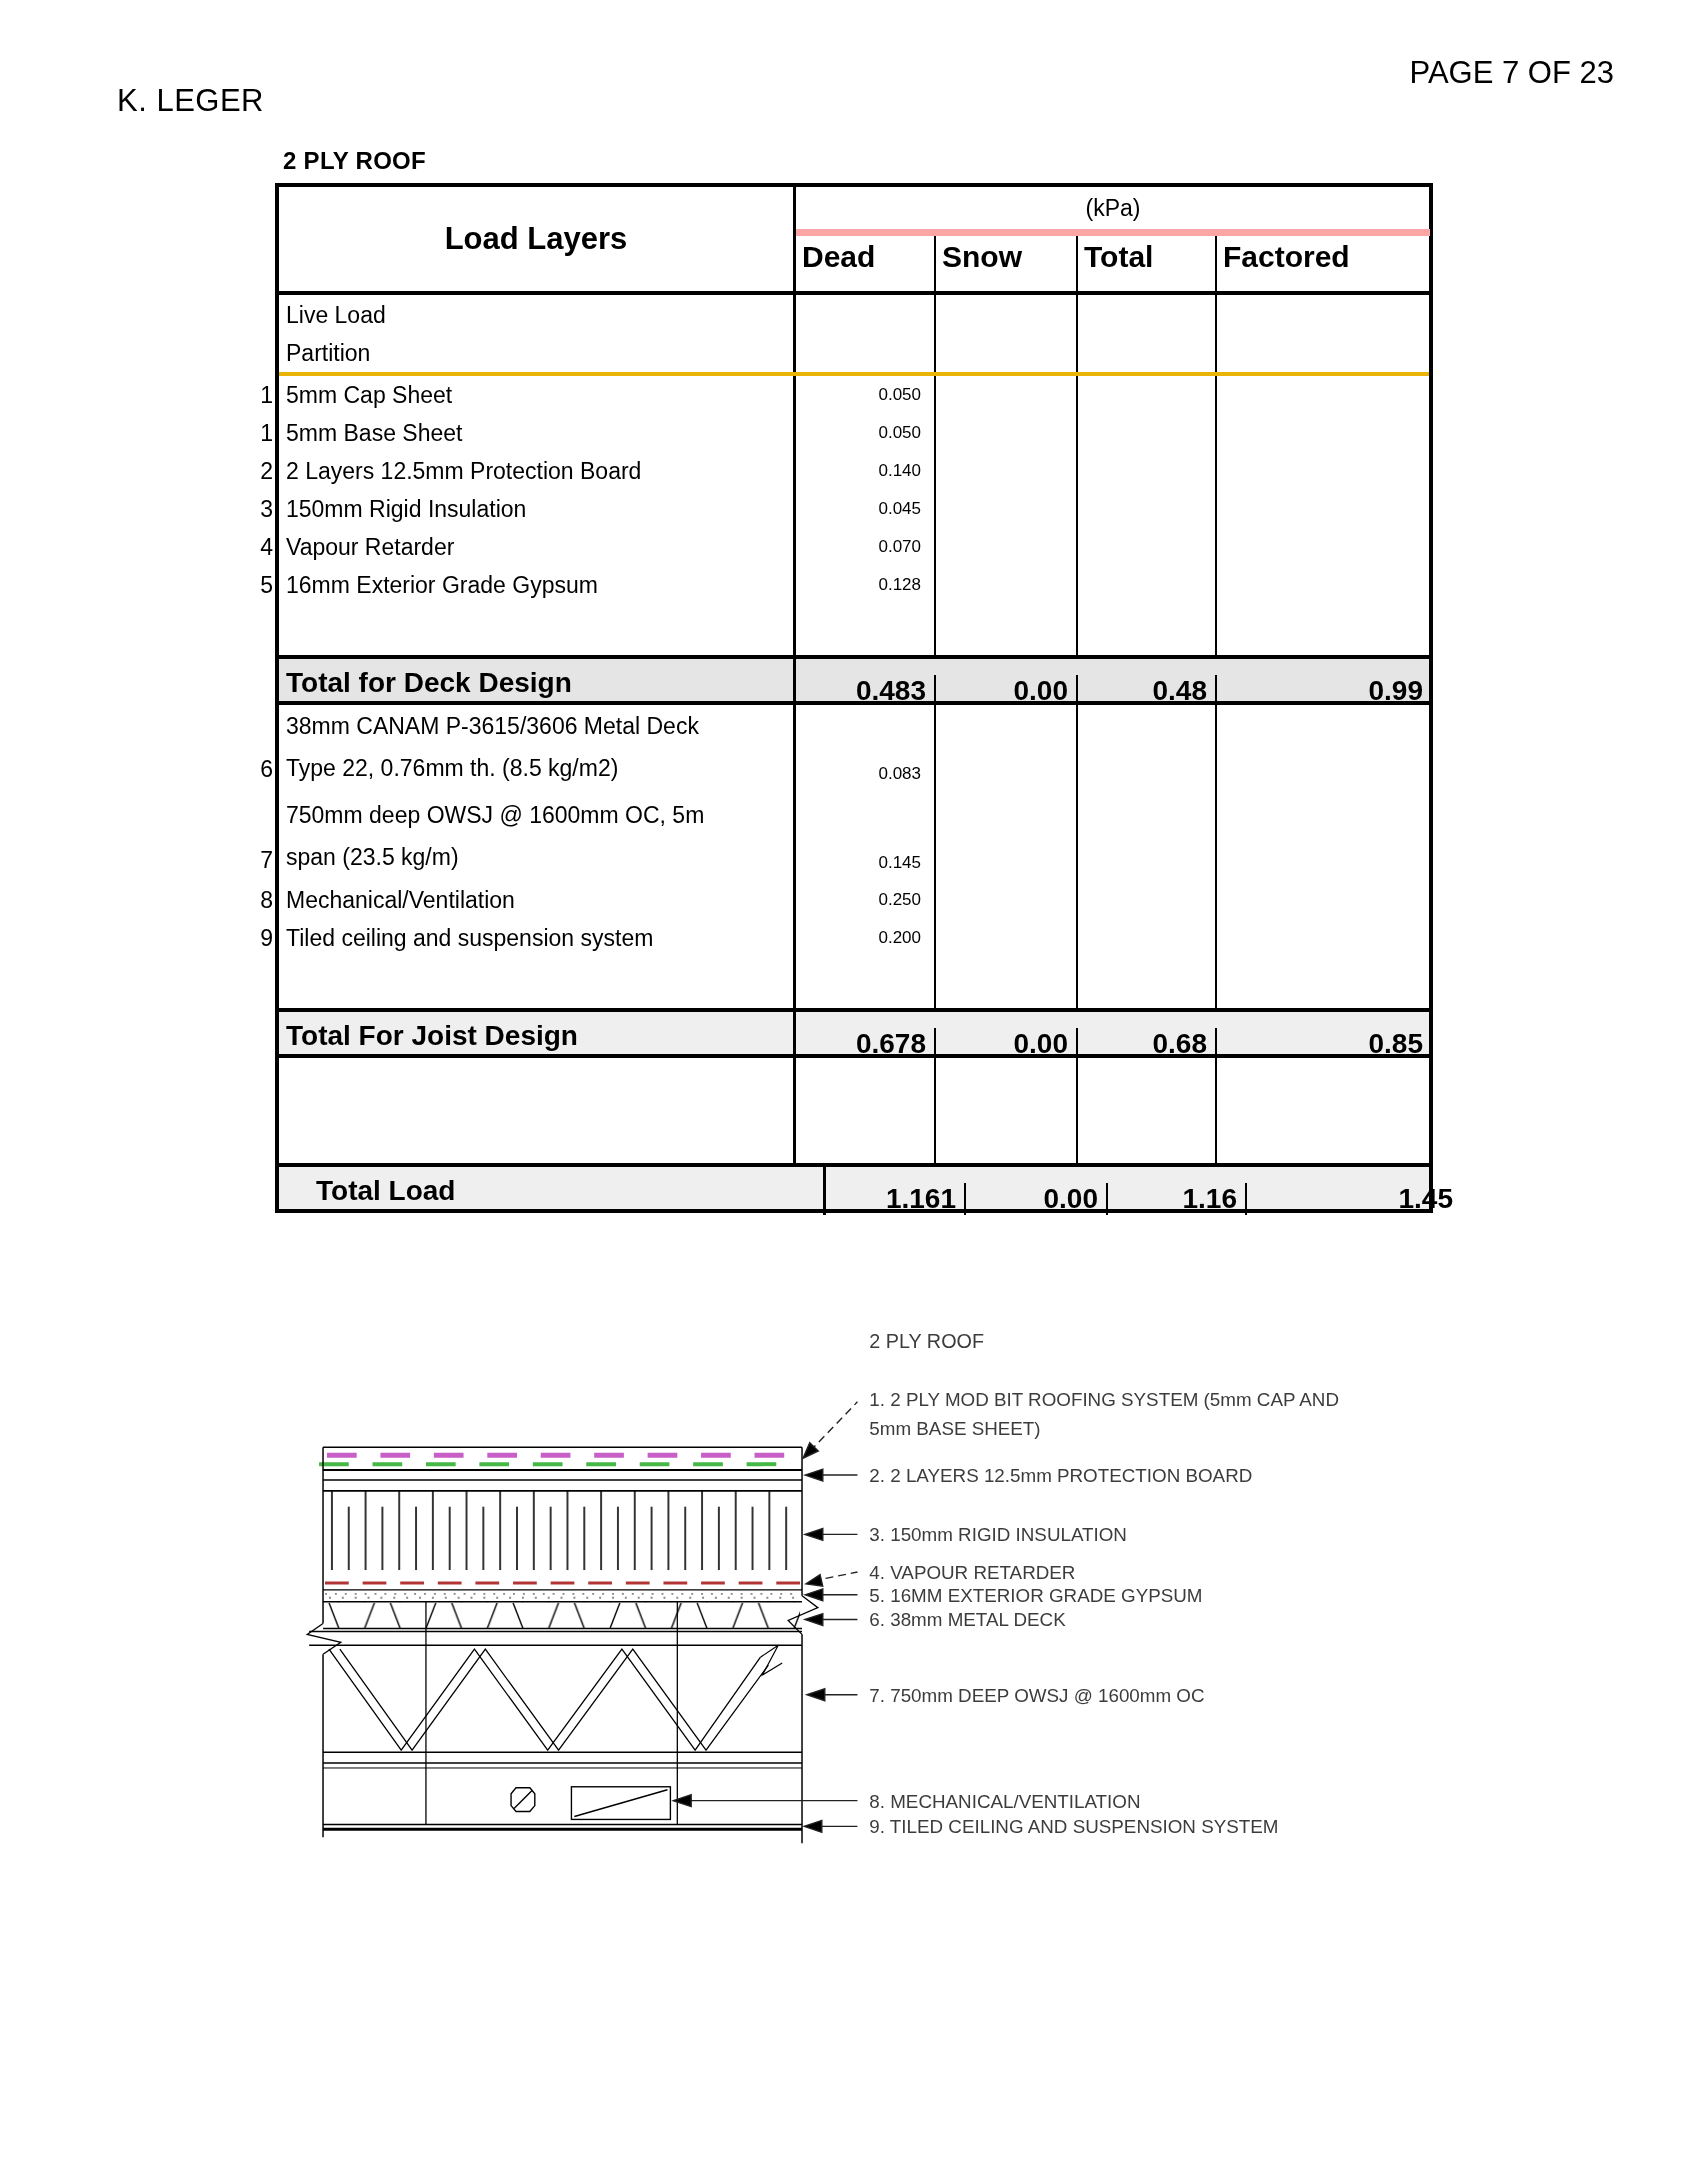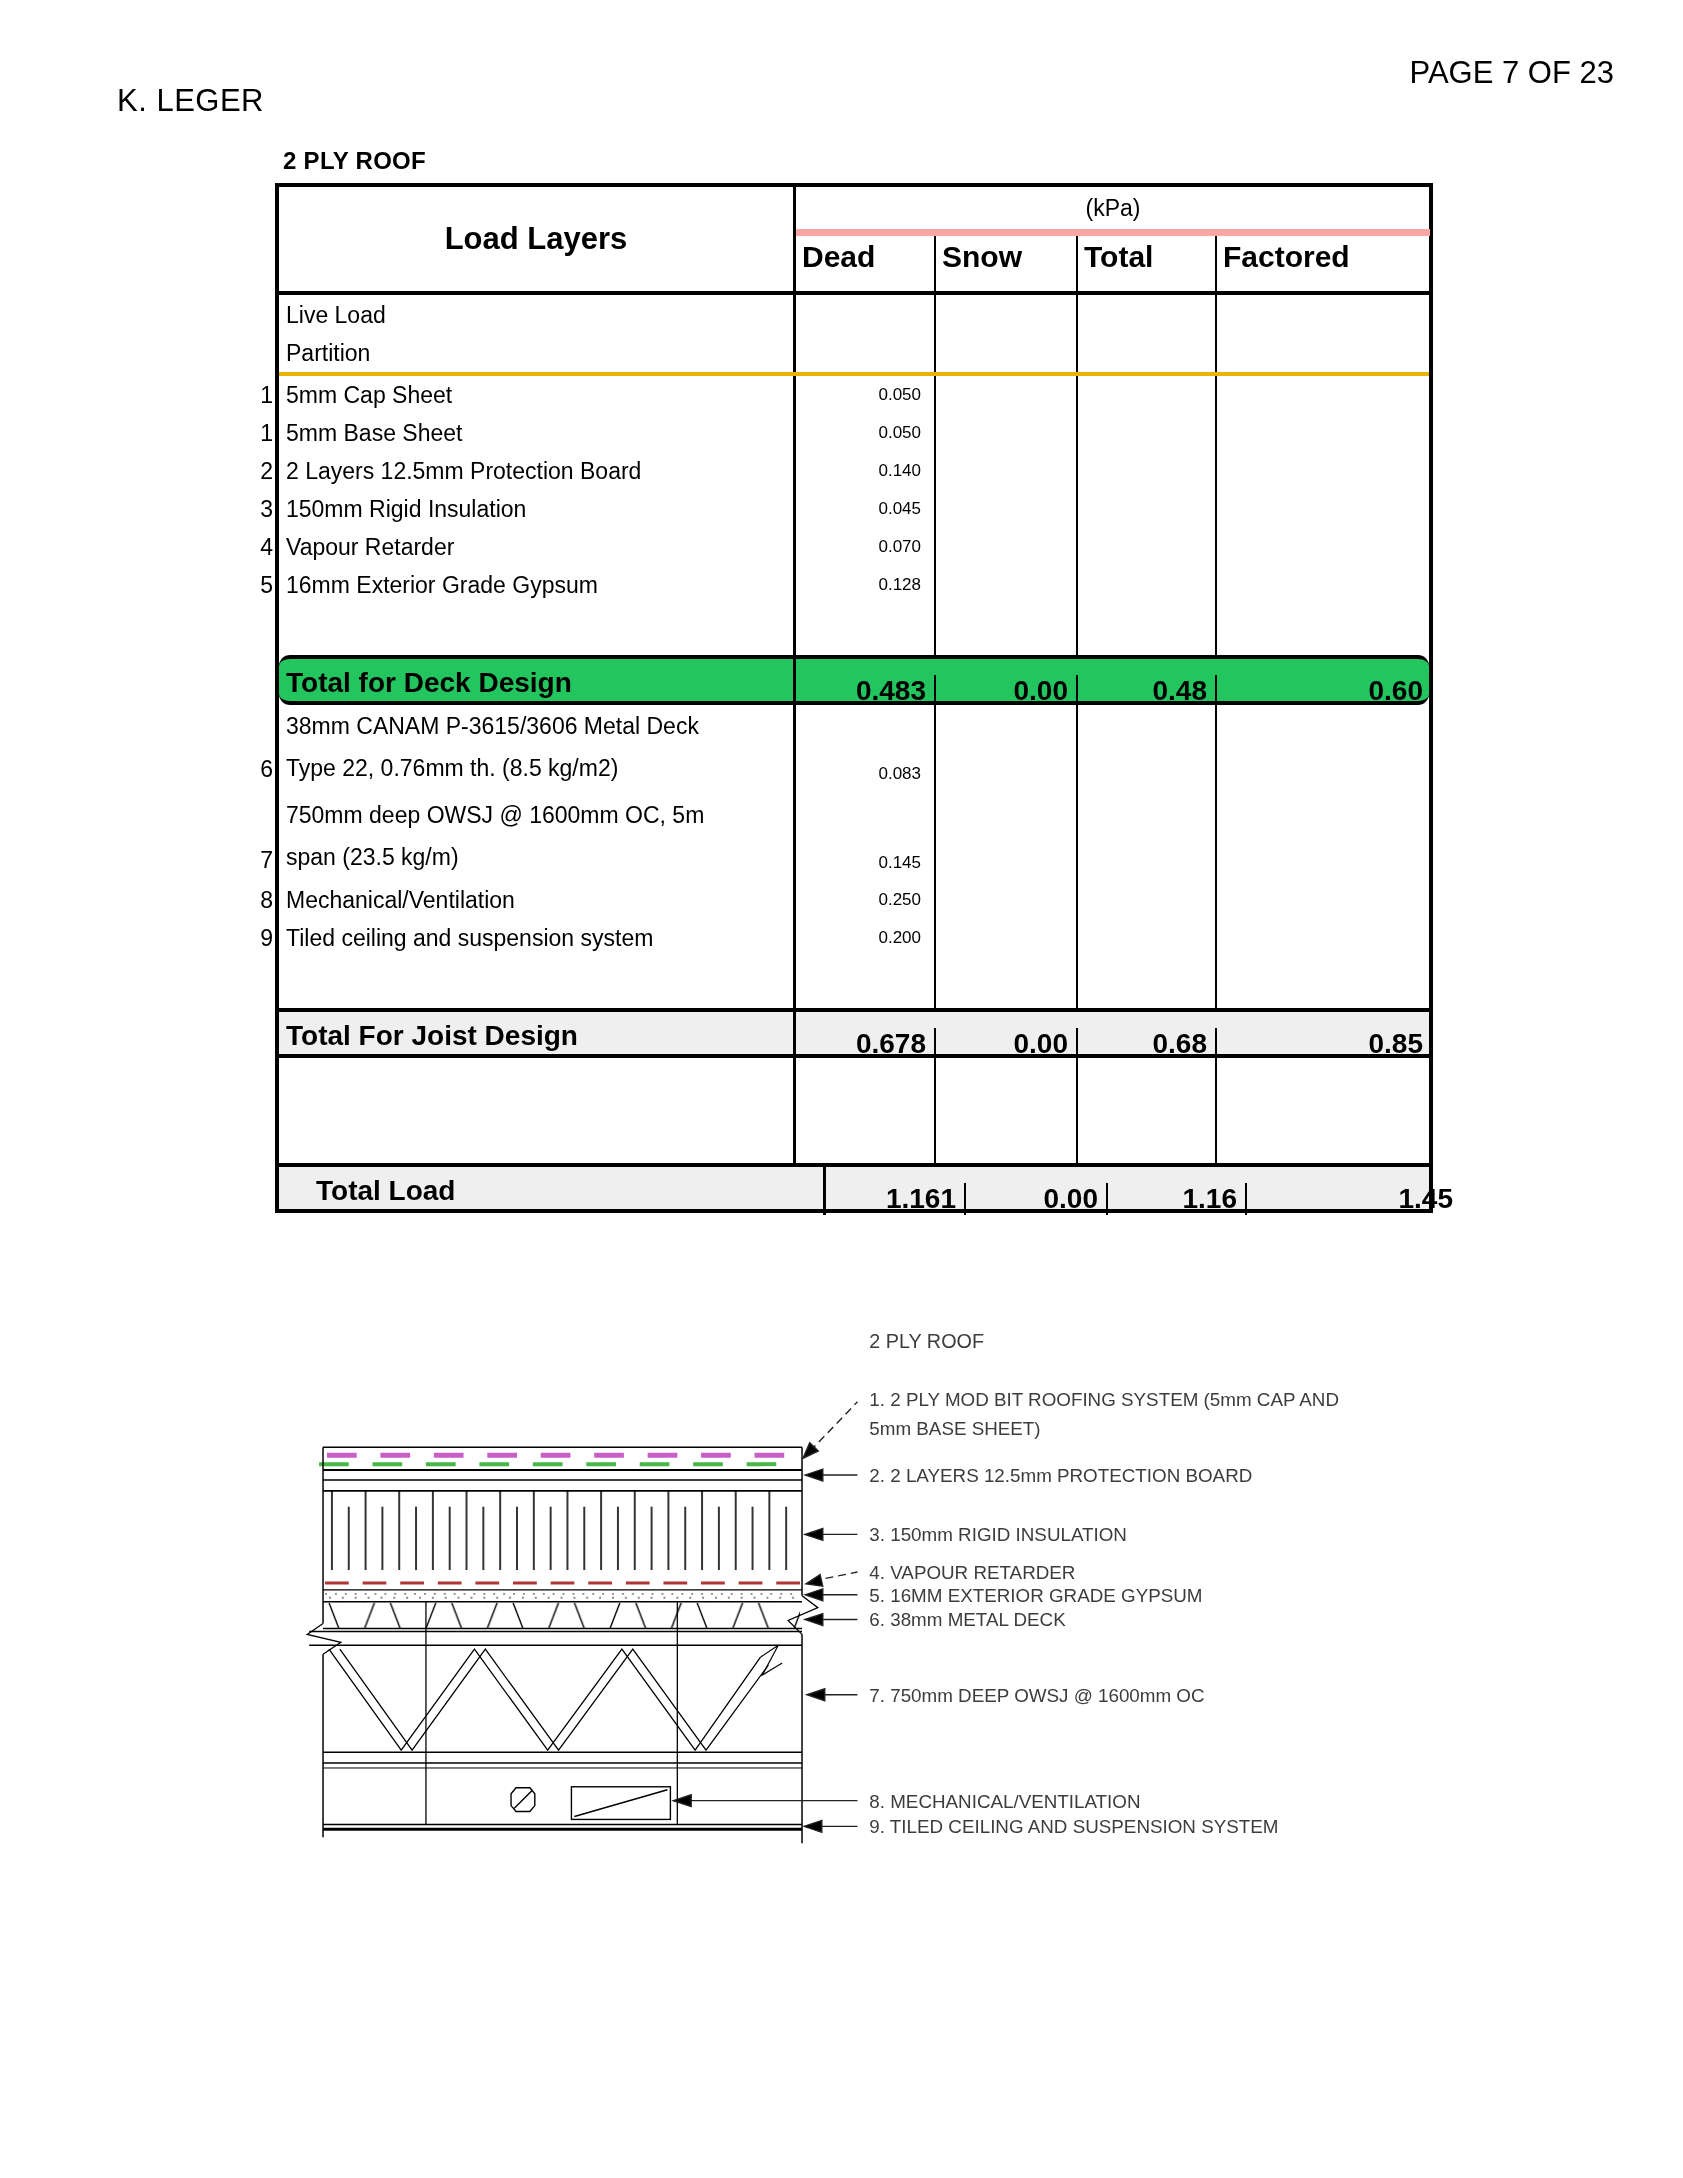--- a/index.html
+++ b/index.html
@@ -135,26 +135,26 @@
   </div>
 
   <div class="grid gap-s">
     <div class="c c1"></div>
       <div class="c"></div>
       <div class="c"></div>
       <div class="c"></div>
       <div class="c"></div>
   </div>
 
-  <div class="grid total" style="background:#22c55e;border-radius:11px;">
+  <div class="grid total" style="background:#e5e5e5;">
     <div class="c c1 t-lab">Total for Deck Design</div>
     <div class="c val t-val">0.483</div>
     <div class="c val t-val">0.00</div>
     <div class="c val t-val">0.48</div>
-    <div class="c val t-val">0.60</div>
+    <div class="c val t-val">0.99</div>
   </div>
 
   <div class="grid r-item6">
     <span class="num bot">6</span>
     <div class="c c1 lab lab2">
       <div>38mm CANAM P-3615/3606 Metal Deck</div>
       <div>Type 22, 0.76mm th. (8.5 kg/m2)</div>
     </div>
     <div class="c val valb">0.083</div>
     <div class="c"></div>

